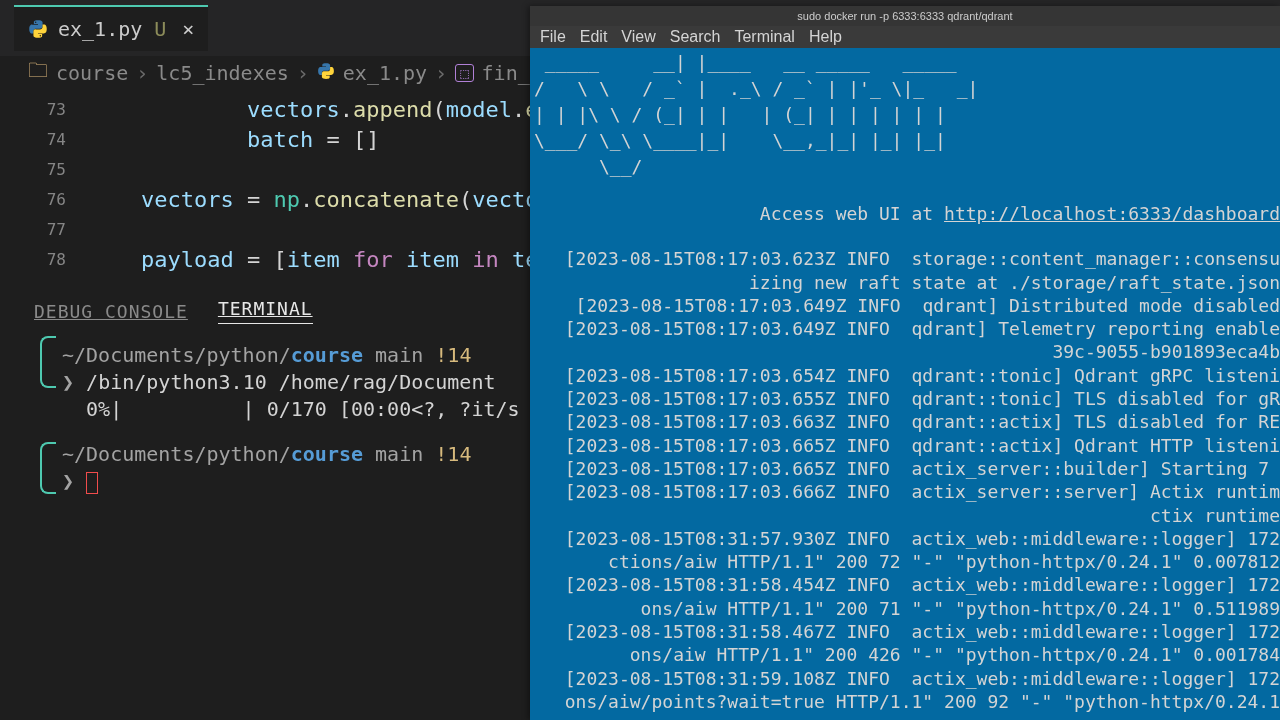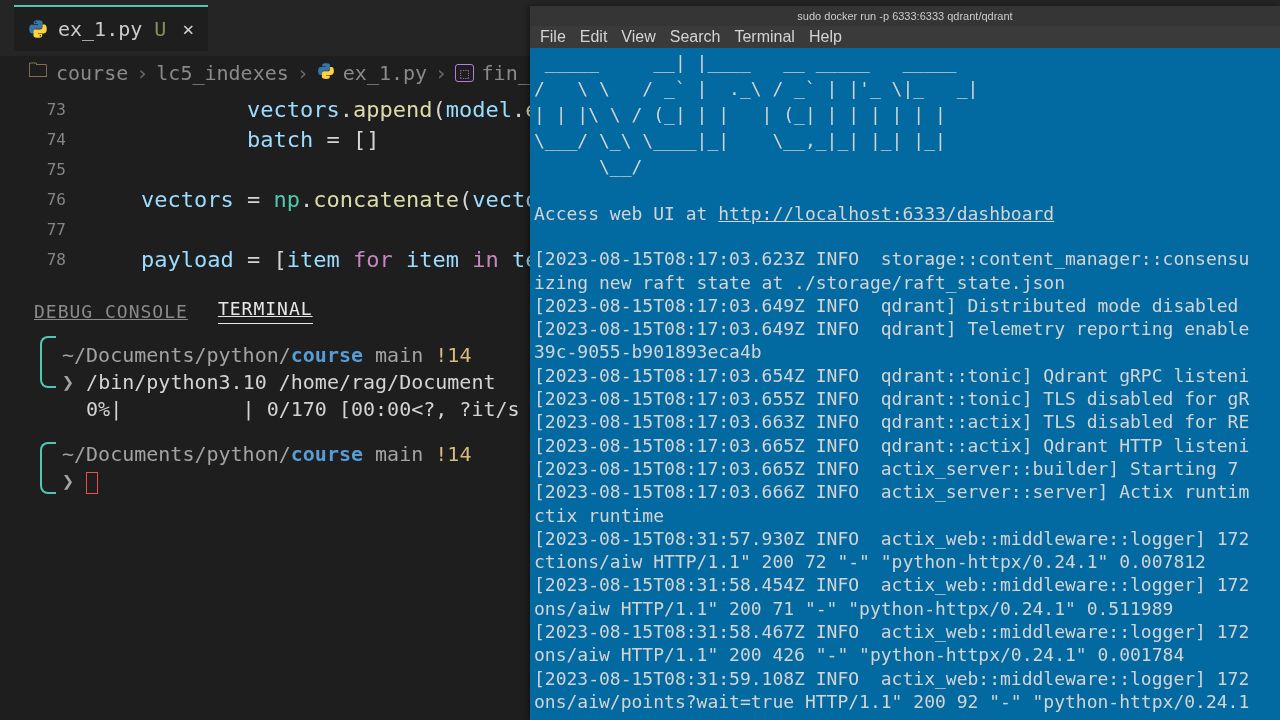--- a/index.html
+++ b/index.html
@@ -147,21 +147,21 @@
 }
 .term-menu span { cursor: pointer; }
 .term-output {
   flex: 1;
   padding: 2px 0 0 4px;
   font-size: 18px;
   line-height: 23.3px;
   color: #d4d4d4;
   overflow: hidden;
 }
-.term-output .line { white-space: pre; }
+.term-output .line { white-space: pre; text-align: right; }
 .term-output a { color: #d4d4d4; text-decoration: underline; }
 .ascii { font-family: monospace; font-size:18px; line-height: 26px; white-space: pre; color:#d4d4d4;}
 </style>
 </head>
 <body>
 
 <div class="vscode-pane">
   <div class="tab-bar">
     <div class="tab">
       <span class="py-icon">

